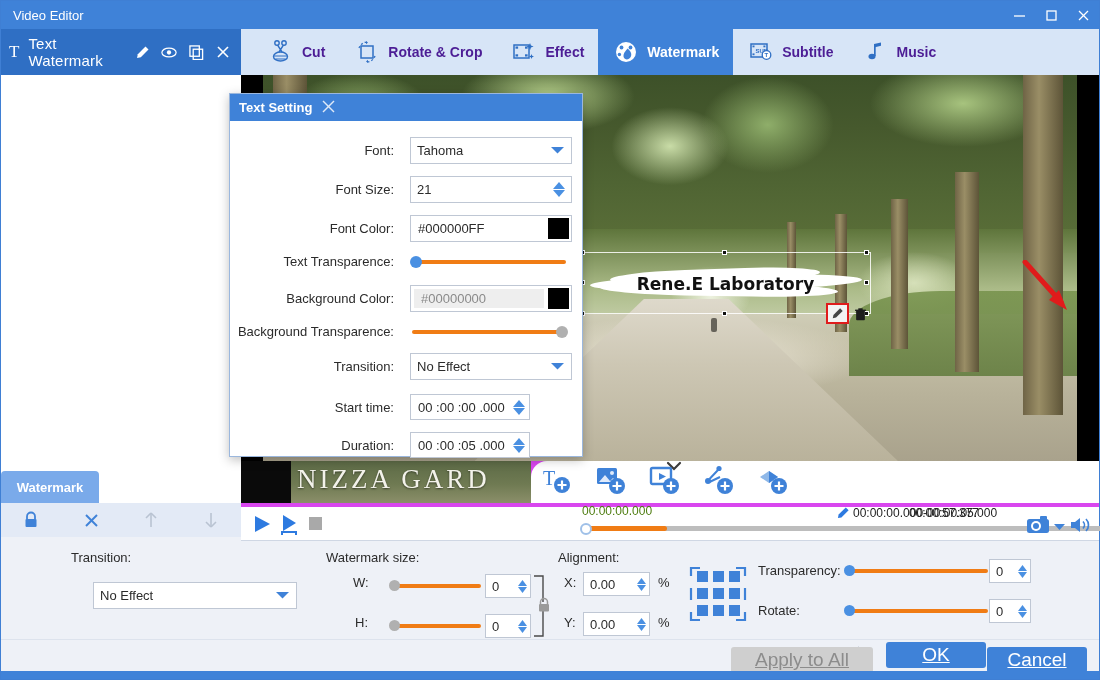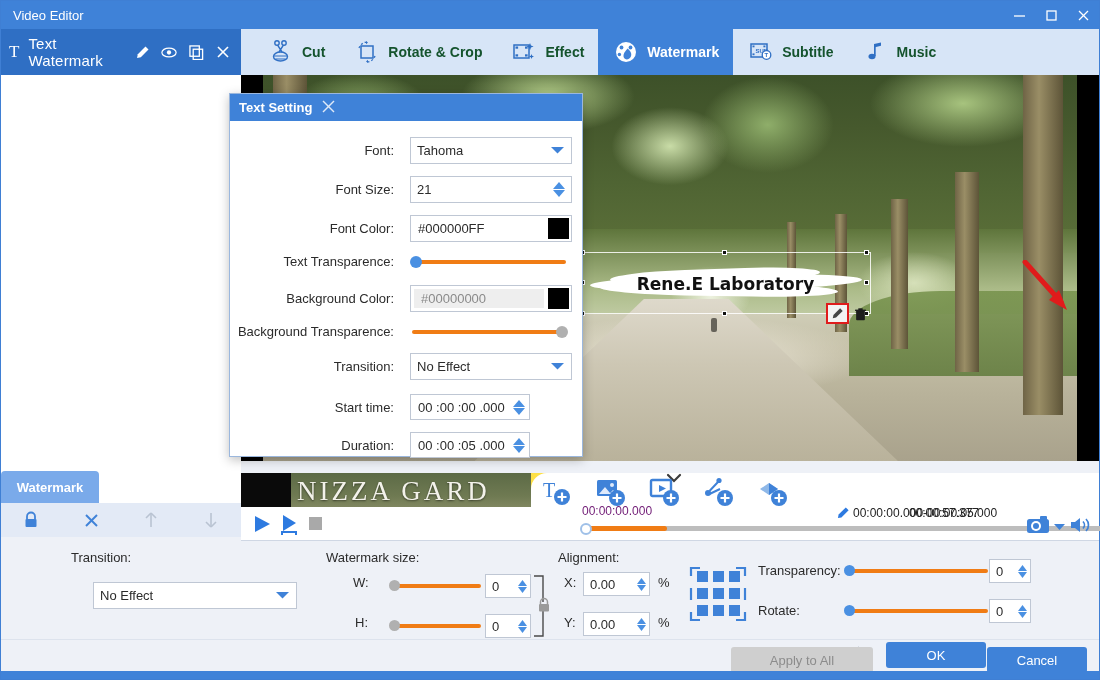--- a/index.html
+++ b/index.html
@@ -43,21 +43,21 @@
   .lefthdr .hicons { margin-left:auto; display:flex; align-items:center; gap:11px; margin-right:10px; }
   .lefthdr .hicons span { display:flex; align-items:center; justify-content:center; width:16px; height:16px; }
 
   .tabbar {
     position:absolute; left:240px; top:0; width:858px; height:46px;
     background:#d7e5f7;
     display:flex; align-items:stretch;
   }
   .tab {
     display:flex; align-items:center; gap:7px;
-    padding:0 14px; height:46px; color:#14532d; font-size:14px; font-weight:bold;
+    padding:0 14px; height:46px; color:#4c1d95; font-size:14px; font-weight:bold;
   }
   .tab.first { padding-left:26px; }
   .tab.active { background:#3f82d8; color:#fff; }
   .tab .ic { width:28px; height:28px; display:flex; align-items:center; justify-content:center; }
 
   
   .leftpanel {
     position:absolute; left:0; top:74px; width:240px; height:390px;
     background:#ffffff;
   }
@@ -177,21 +177,21 @@
   .wm-edit {
     width:23px; height:21px; border:2px solid #e01b1b; background:#f3f3f3;
     display:flex; align-items:center; justify-content:center;
   }
   .wm-del { width:16px; height:18px; display:flex; align-items:center; justify-content:center; }
   .arrow { position:absolute; left:780px; top:185px; }
 
   
   .filmstrip {
     position:absolute; left:240px; top:460px; width:858px; height:46px;
-    background:#fde047; overflow:hidden;margin-top:12px;
+    background:#d946ef; overflow:hidden;
   }
   .fs-black { position:absolute; left:0; top:0; width:50px; height:42px; background:#0a0a0a; }
   .fs-thumb {
     position:absolute; left:50px; top:0; width:240px; height:42px;
     background:linear-gradient(180deg,#5c6a46 0%, #6f7a52 55%, #8b8f6a 100%);
     overflow:hidden;
   }
   .fs-thumb .nz {
     position:absolute; left:6px; top:3px; font-family:"Liberation Serif", serif;
     font-size:27px; color:#f3f2ea; letter-spacing:3px; white-space:nowrap;
@@ -209,21 +209,21 @@
     border-radius:18px 0 0 0;
   }
   .fs-right2 { position:absolute; left:800px; top:0; width:58px; height:42px; background:#0a0a0a; }
 
   
   .playerrow {
     position:absolute; left:240px; top:506px; width:858px; height:34px;
     background:#ffffff; border-bottom:1px solid #cfd7e4;
   }
   .pbtn { position:absolute; top:6px; display:flex; align-items:center; justify-content:center; }
-  .curtime { position:absolute; left:341px; top:-3px; font-size:12px; color:#701a75; }
+  .curtime { position:absolute; left:341px; top:-3px; font-size:12px; color:#4d7c0f; }
   .seekwrap { position:absolute; left:336px; top:16px; width:640px; height:10px; }
   .seek-track { position:absolute; left:12px; top:3px; width:620px; height:5px; background:#bdbdbd; border-radius:3px; }
   .seek-fill { position:absolute; left:12px; top:3px; width:78px; height:5px; background:#f07c15; border-radius:3px; }
   .seek-knob {
     position:absolute; left:3px; top:0; width:12px; height:12px;
     border-radius:50%; background:#fff; border:2px solid #9fc0e8;
   }
   .clipinfo { position:absolute; left:595px; top:-1px; display:flex; align-items:center; gap:3px; font-size:12px; color:#222;}
   .totaltime { position:absolute; right:120px; top:-1px; font-size:12px; color:#222; }
   .camvol { position:absolute; right:8px; top:8px; display:flex; align-items:center; gap:4px; }
@@ -248,21 +248,21 @@
   .sl .trk { position:absolute; left:6px; top:4px; height:4px; background:#f07c15; border-radius:2px; }
   .sl .kb { position:absolute; top:0; width:11px; height:11px; border-radius:50%; }
 
   
   .btnbar {
     position:absolute; left:0; top:638px; width:1098px; height:40px;
     background:#eef1f7; border-top:1px solid #dde3ed;
   }
   .btn {
     height:26px; display:flex; align-items:center; justify-content:center;
-    font-size:13px; border-radius:3px;
+    font-size:19px; border-radius:3px;text-decoration:underline;
   }
   .btn.ghost { background:#cfcfcf; color:#8c8c8c; width:142px; }
   .btn.primary { background:#3f82d8; color:#fff; width:100px; }
   .divv { position:absolute; left:857px; top:6px; width:1px; height:28px; background:#d6dbe4; }
   .statusbar { position:absolute; left:0; top:670px; width:1098px; height:8px; background:#3f82d8; }
 
   
   .dialog {
     position:absolute; left:228px; top:92px; width:354px; height:364px;
     background:#fff; border:1px solid #9bb7dd;

